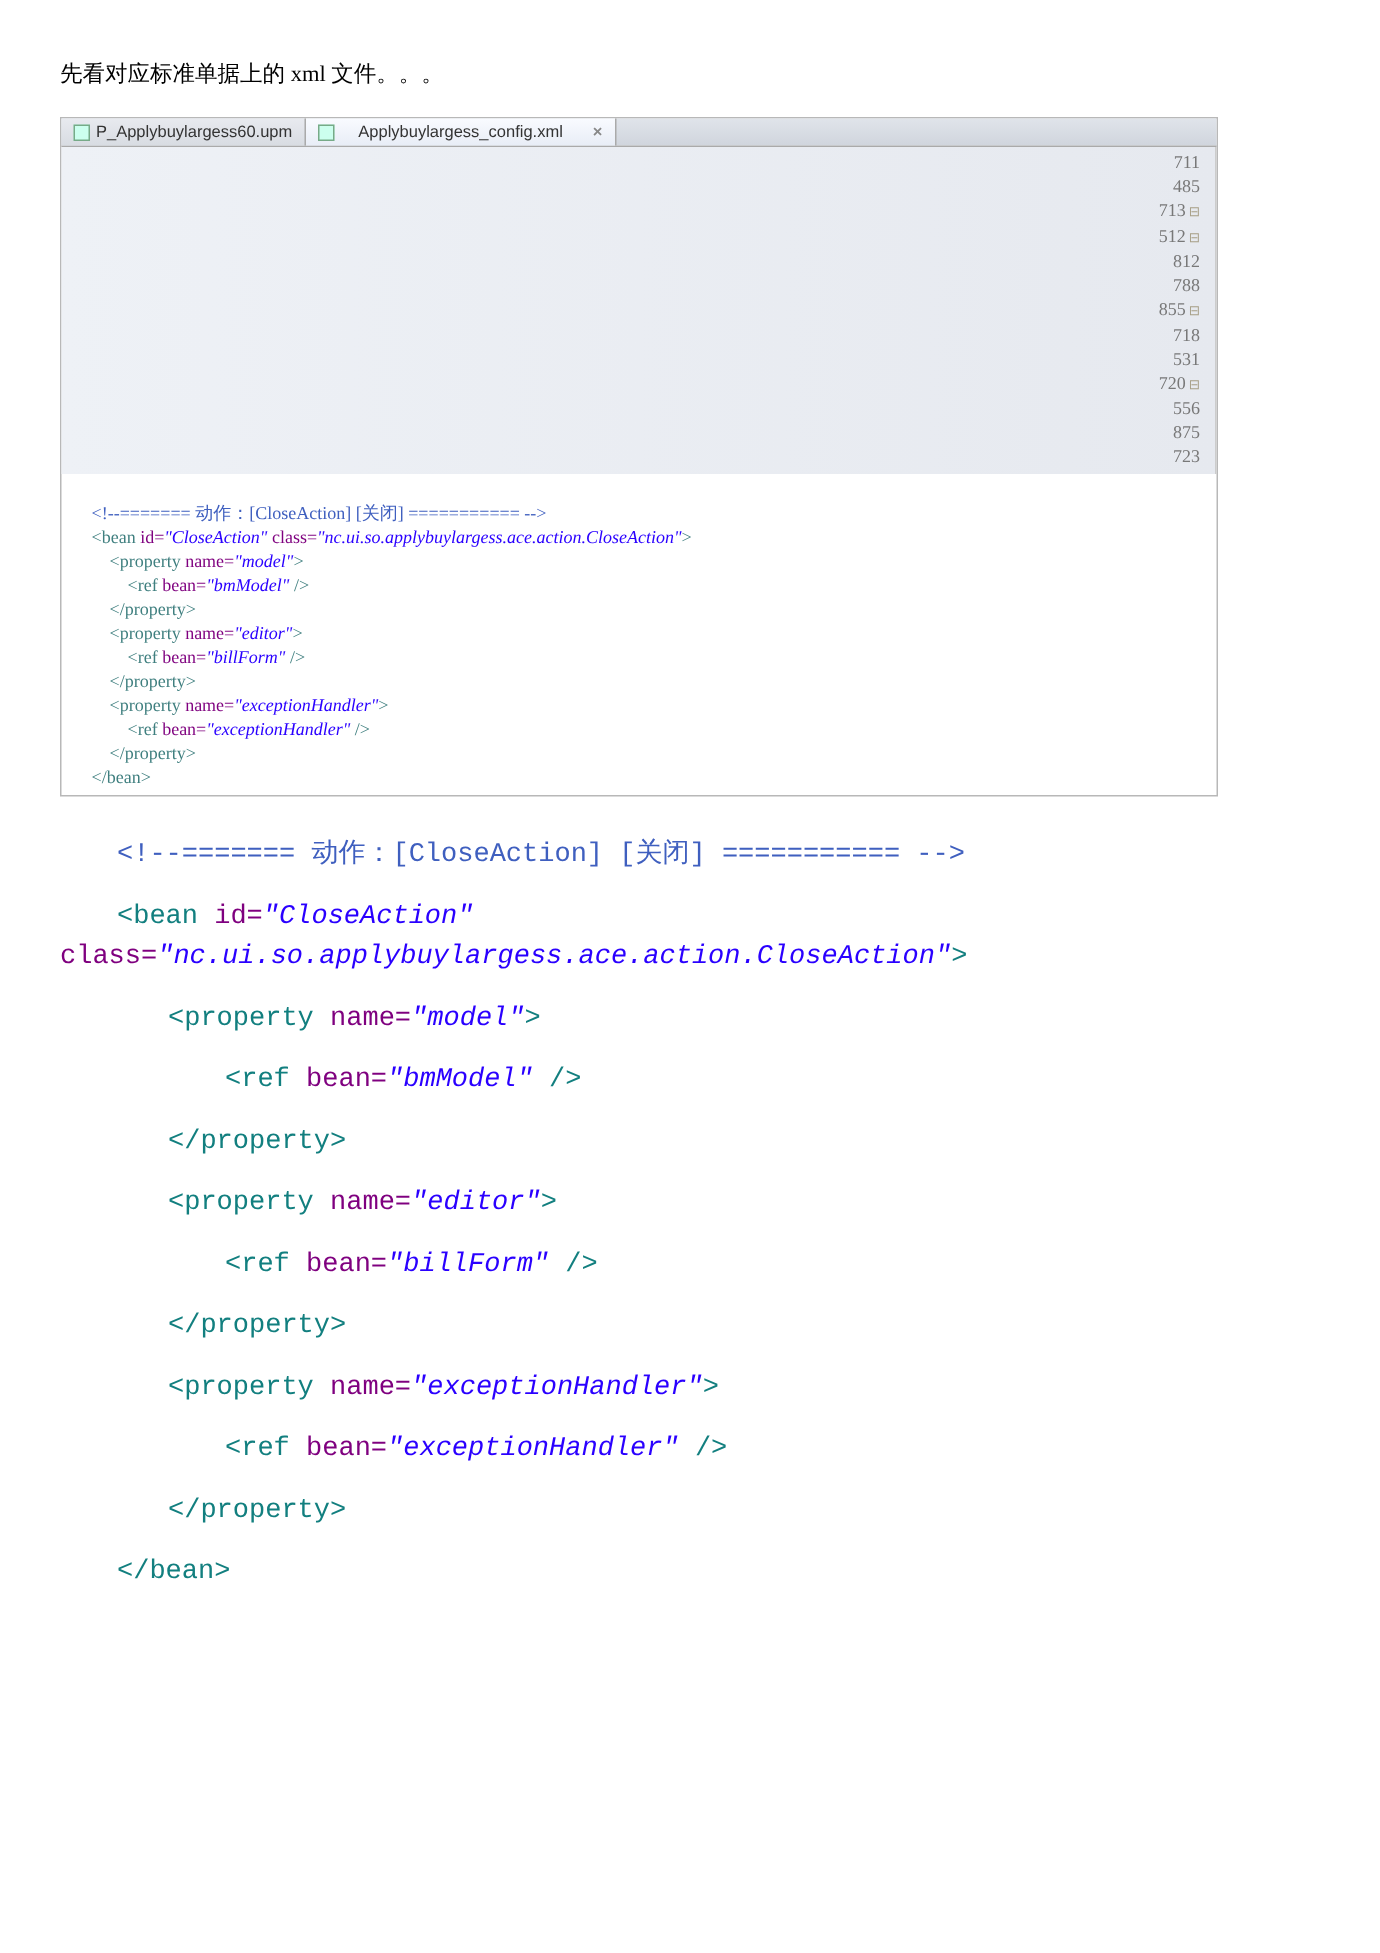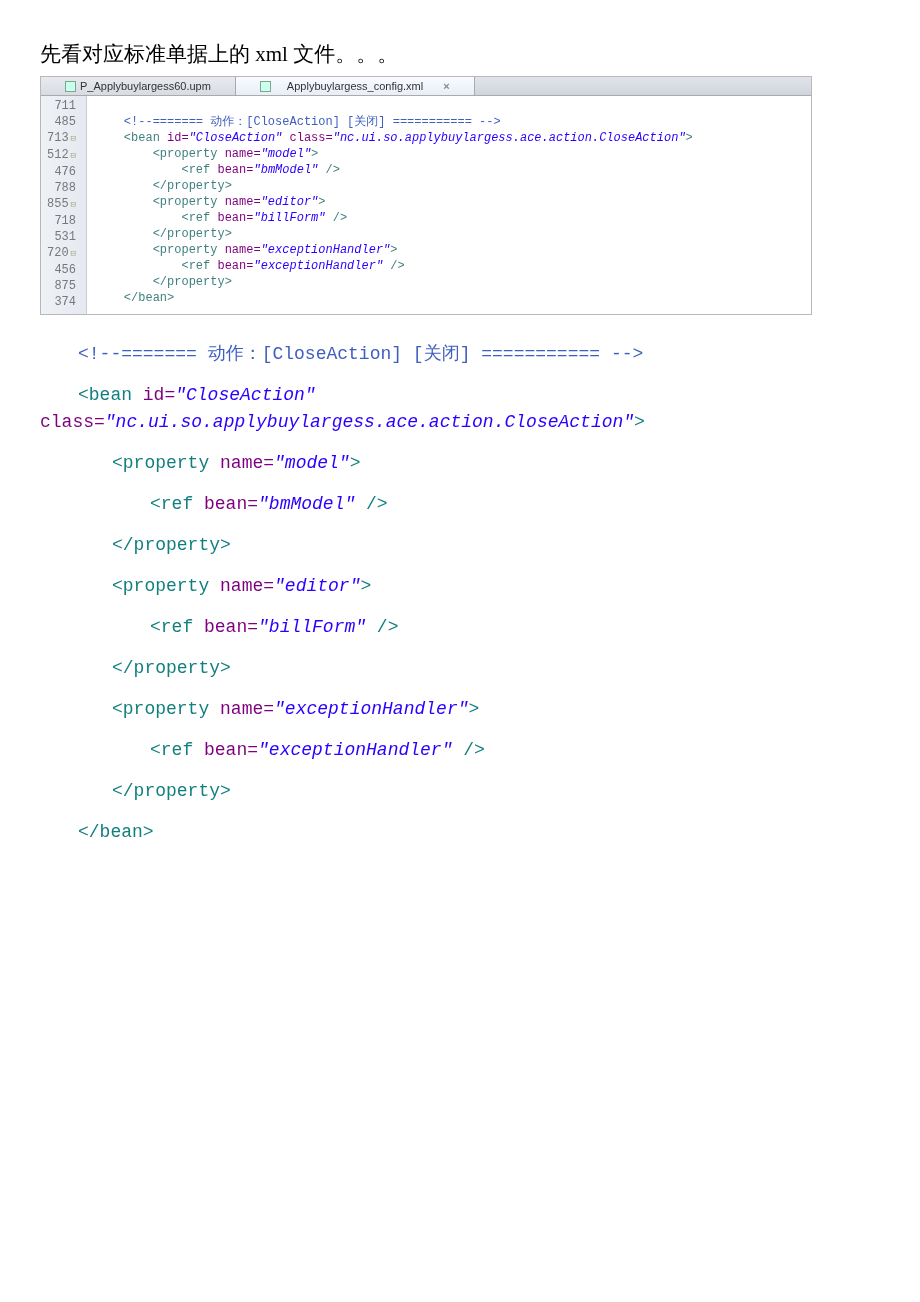--- a/index.html
+++ b/index.html
@@ -1,23 +1,23 @@
 <!DOCTYPE html>
 <html><head>
 <meta charset="utf-8">
 <style>
 body { font-family: "SimSun", serif; font-size: 16px; color: #000; margin: 40px; background: #fff; }
-.intro { font-size: 21px; margin-bottom: 8px; }
+.intro { font-size: 15px; margin-bottom: 19px; }
 .editor { border: 1px solid #b8b8b8; width: 770px; }
 .tabs { background: linear-gradient(#e0e4ea,#d0d5dd); display: flex; font-size: 11px; font-family: "Microsoft YaHei", Arial, sans-serif; border-bottom: 1px solid #aaa; }
-.tab { display: flex; align-items: center; gap: 4px; padding: 3px 24px; border-right: 1px solid #aaa; }
+.tab { display: flex; align-items: center; gap: 4px; padding: 3px 8px; border-right: 1px solid #aaa; }
 .tab.inactive { background: linear-gradient(#e8eaef,#d8dce2); color: #333; }
 .tab.active { background: linear-gradient(#f9fbff,#e8edf6); color: #333; gap: 16px; }
 .tabico { width: 9px; height: 9px; border: 1px solid #7a8; background: #cfe; display: inline-block; }
-.pane { display: flex; font-family: Liberation Mono, monospace; font-size: 12px; }
+.pane { display: flex; font-family: Liberation Serif, serif; font-size: 12px; flex-direction: column; }
 .gutter { background: linear-gradient(90deg,#eef1f6,#e6e9ef); text-align:right; color:#787878; padding:2px 10px 4px 6px; border-right:1px solid #ccc; }
 .gutter div { line-height: 16px; white-space: nowrap; }
 .fold { color:#a8a088; font-size:9px; padding-left:2px; }
 .code { padding:2px 0 4px 8px; line-height:16px; }
 .code div { white-space: pre; }
 .c-tag { color:#3f7f7f; }
 .c-attr { color:#7f007f; }
 .c-val { color:#2a00ff; font-style: italic; }
 .c-cmt { color:#3f5fbf; }
 .big { font-family: Consolas, "Courier New", monospace; font-size:18px; margin-top:26px; line-height: 1.5; }
@@ -47,29 +47,29 @@
       <span>Applybuylargess_config.xml</span>
       <span class="closex">×</span>
     </div>
   </div>
   <div class="pane">
     <div class="gutter">
       <div>711</div>
       <div>485</div>
       <div><span>713</span><span class="fold">⊟</span></div>
       <div><span>512</span><span class="fold">⊟</span></div>
-      <div>476</div>
+      <div>812</div>
       <div>788</div>
       <div><span>855</span><span class="fold">⊟</span></div>
       <div>718</div>
       <div>531</div>
       <div><span>720</span><span class="fold">⊟</span></div>
-      <div>456</div>
+      <div>556</div>
       <div>875</div>
-      <div>374</div>
+      <div>723</div>
     </div>
     <div class="code">
       <div> </div>
       <div>    <span class="c-cmt"><span>&lt;!--======= </span><span>动作：[CloseAction] [关闭]</span><span> =========== --&gt;</span></span></div>
       <div>    <span class="c-tag">&lt;bean </span><span class="c-attr">id=</span><span class="c-val">"CloseAction"</span><span class="c-attr"> class=</span><span class="c-val">"nc.ui.so.applybuylargess.ace.action.CloseAction"</span><span class="c-tag">&gt;</span></div>
       <div>        <span class="c-tag">&lt;property </span><span class="c-attr">name=</span><span class="c-val">"model"</span><span class="c-tag">&gt;</span></div>
       <div>            <span class="c-tag">&lt;ref </span><span class="c-attr">bean=</span><span class="c-val">"bmModel"</span><span class="c-tag"> /&gt;</span></div>
       <div>        <span class="c-tag">&lt;/property&gt;</span></div>
       <div>        <span class="c-tag">&lt;property </span><span class="c-attr">name=</span><span class="c-val">"editor"</span><span class="c-tag">&gt;</span></div>
       <div>            <span class="c-tag">&lt;ref </span><span class="c-attr">bean=</span><span class="c-val">"billForm"</span><span class="c-tag"> /&gt;</span></div>

